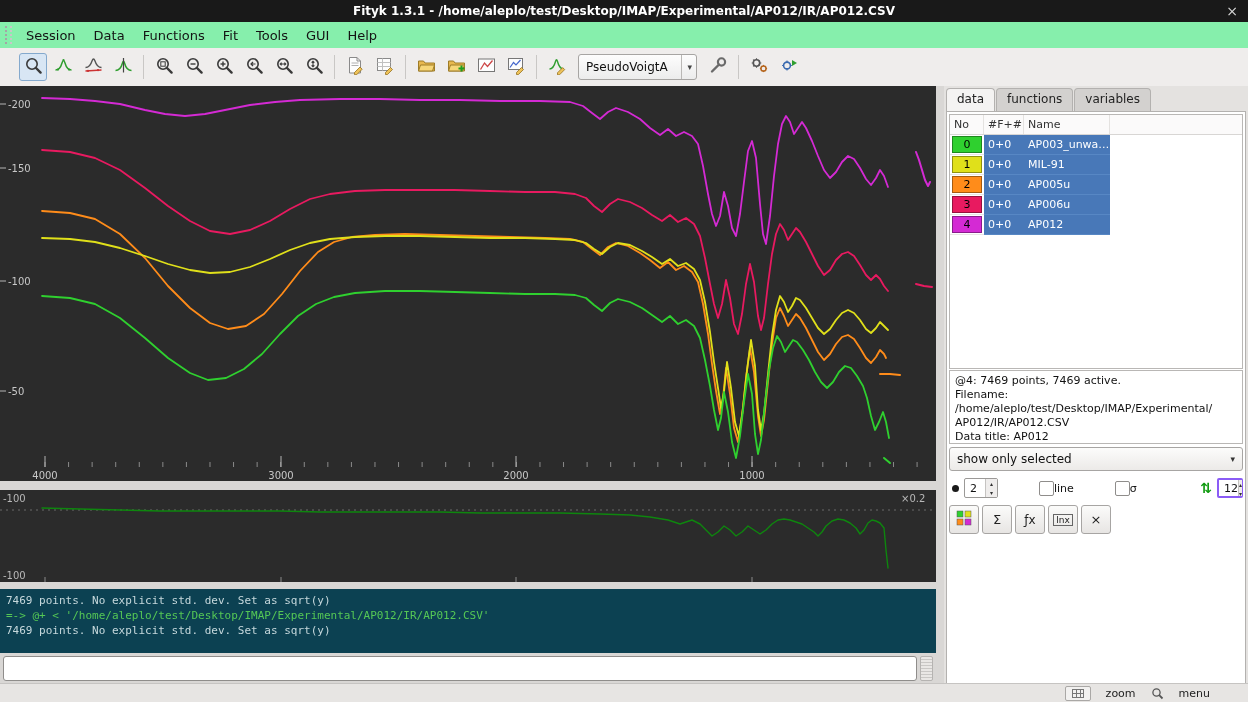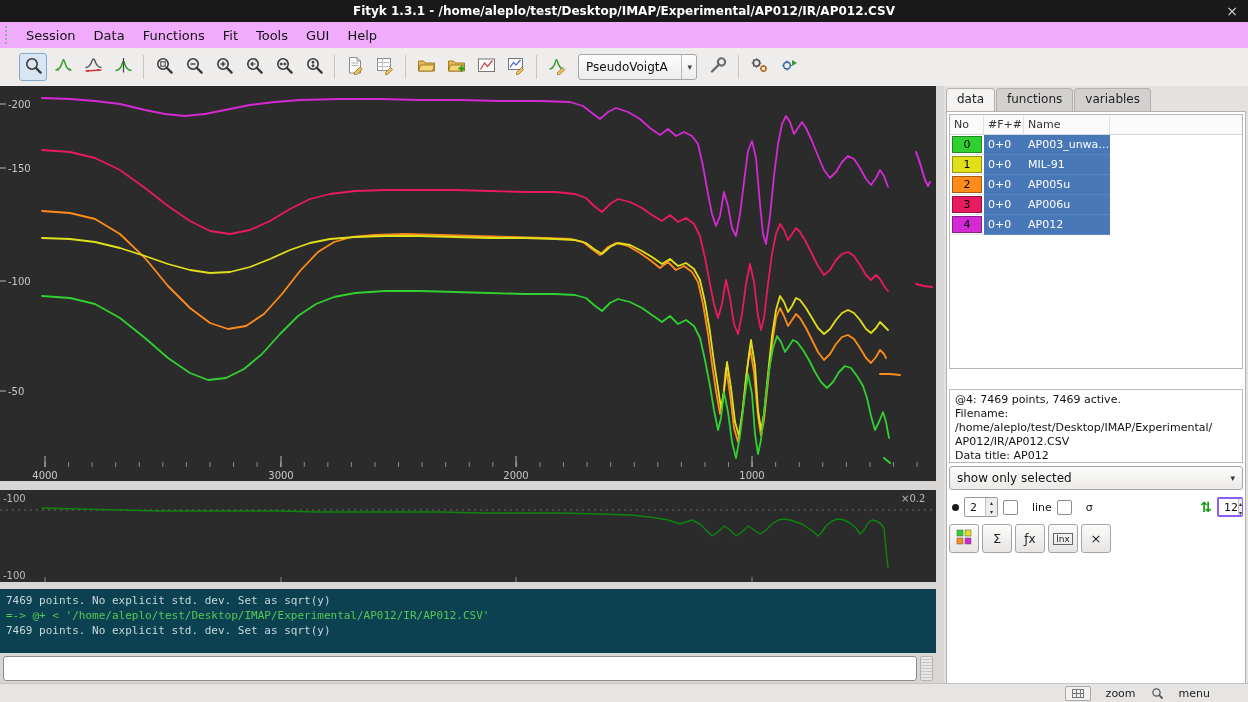--- a/index.html
+++ b/index.html
@@ -6,21 +6,21 @@
   #app{position:relative;width:1248px;height:702px;background:#d9d7d5;overflow:hidden;
        font-family:"DejaVu Sans","Liberation Sans",sans-serif;font-size:12px;color:#111;}
 
   
   .titlebar{position:absolute;left:0;top:0;width:100%;height:22px;background:#191919;
             display:flex;align-items:center;justify-content:center;}
   .title-text{color:#fff;font-size:12px;font-weight:bold;}
   .close-btn{position:absolute;right:10px;top:2px;color:#d5d5d5;font-size:14px;line-height:18px;cursor:default;}
 
   
-  .menubar{position:absolute;left:0;top:22px;width:100%;height:26px;background:#f0abfc;
+  .menubar{position:absolute;left:0;top:22px;width:100%;height:26px;background:#86efac;
            border-bottom:1px solid #d8d6d4;display:flex;align-items:stretch;}
   .grip{width:3px;margin:4px 5px;border-left:2px dotted #a5a5a5;border-right:2px dotted #c7c7c7;}
   .menu-items{display:flex;align-items:center;}
   .menu-item{padding:4px 9px;font-size:13px;color:#141414;}
 
   
   .toolbar{position:absolute;left:0;top:48px;width:100%;height:38px;background:#efedec;
            border-bottom:1px solid #cfcdcb;display:flex;align-items:center;gap:2px;}
   .tool-btn{width:28px;height:28px;border:1px solid transparent;border-radius:3px;background:transparent;
             display:flex;align-items:center;justify-content:center;padding:0;}
@@ -69,34 +69,34 @@
   .thead{display:flex;border-bottom:1px solid #d8d6d4;height:19px;align-items:stretch;background:#fbfafa;}
   .th{padding:0 4px;color:#333;border-right:1px solid #e4e2e0;display:flex;align-items:center;box-sizing:border-box;}
   .th.c0{width:34px;}.th.c1{width:40px;}.th.c2{width:86px;}
   .trow{display:flex;height:20px;align-items:stretch;width:160px;}
   .td{display:flex;align-items:center;padding:0 4px;box-sizing:border-box;background:#4878b8;color:#fff;
       border-bottom:1px solid #5787c4;}
   .td.c0{width:34px;background:#fff;padding:1px 2px;border-bottom:1px solid #e8e6e4;}
   .td.c1{width:40px;}.td.c2{width:86px;}
   .swatch{width:100%;height:100%;display:flex;align-items:center;justify-content:center;color:#000;
           font-size:11px;border:1px solid rgba(0,0,0,.35);box-sizing:border-box;}
-  .info-box{margin-top:20px;background:#fff;border:1px solid #b9b7b5;height:74px;padding:3px 5px;
+  .info-box{margin-top:1px;background:#fff;border:1px solid #b9b7b5;height:74px;padding:3px 5px;
             font-size:11px;line-height:14px;color:#111;box-sizing:border-box;overflow:hidden;}
   .filter-combo{margin-top:3px;height:22px;border:1px solid #a7a5a3;border-radius:3px;
                 background:linear-gradient(#fcfcfb,#eceae8);display:flex;align-items:center;
                 padding:0 7px;font-size:12px;}
   .combo-arrow2{margin-left:auto;font-size:9px;color:#333;}
   .ctrl-row{display:flex;align-items:center;margin-top:6px;gap:5px;height:22px;font-size:11px;}
   .dot-icon{width:7px;height:7px;border-radius:50%;background:#1a1a1a;margin-left:3px;}
   .spin{display:flex;height:20px;border:1px solid #9b9997;background:#fff;border-radius:2px;width:34px;box-sizing:border-box;}
   .spin-val{flex:1;display:flex;align-items:center;padding-left:5px;font-size:11px;}
   .spin-arrows{width:11px;display:flex;flex-direction:column;border-left:1px solid #c5c3c1;background:#efedec;}
   .spin-arrows i{font-style:normal;font-size:6px;line-height:9px;text-align:center;color:#333;}
   .spin.focus{border:2px solid #8b5cf6;width:26px;}
-  .chk{display:flex;align-items:center;gap:14px;}
+  .chk{display:flex;align-items:center;gap:0;margin-left:36px;}
   .box{width:13px;height:13px;border:1px solid #8f8d8b;background:#fff;border-radius:2px;display:inline-block;}
   .flex-sp{flex:1;}
   .shift-icon{color:#0f9a0f;font-weight:bold;font-size:14px;}
   .btn-row{display:flex;gap:3px;margin-top:6px;}
   .sq-btn{width:30px;height:29px;border:1px solid #a7a5a3;border-radius:3px;
           background:linear-gradient(#fbfbfa,#e7e5e3);display:flex;align-items:center;justify-content:center;
           font-size:13px;color:#222;padding:0;font-family:inherit;}
   .small-glyph{font-size:12px;}
   .framed{border:1px solid #666;padding:0 2px;font-size:9px;font-style:normal;}
 

